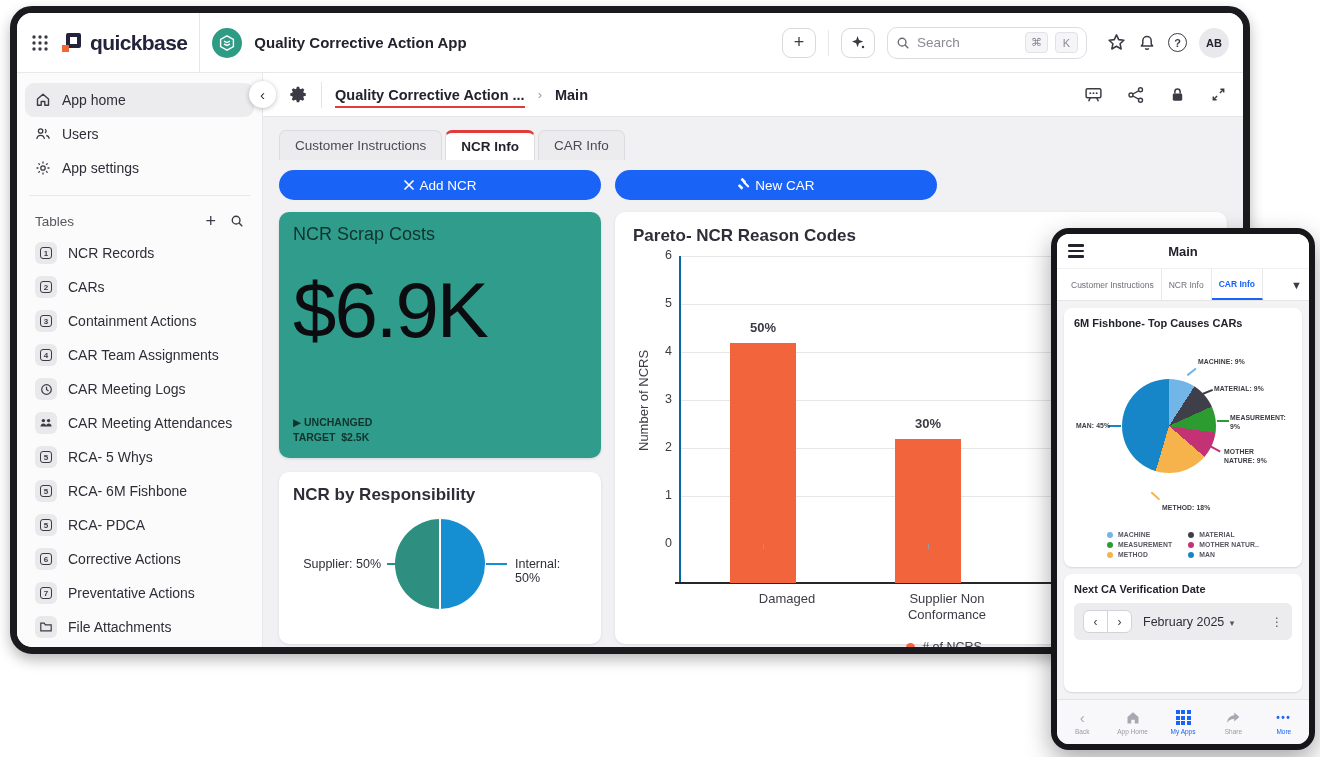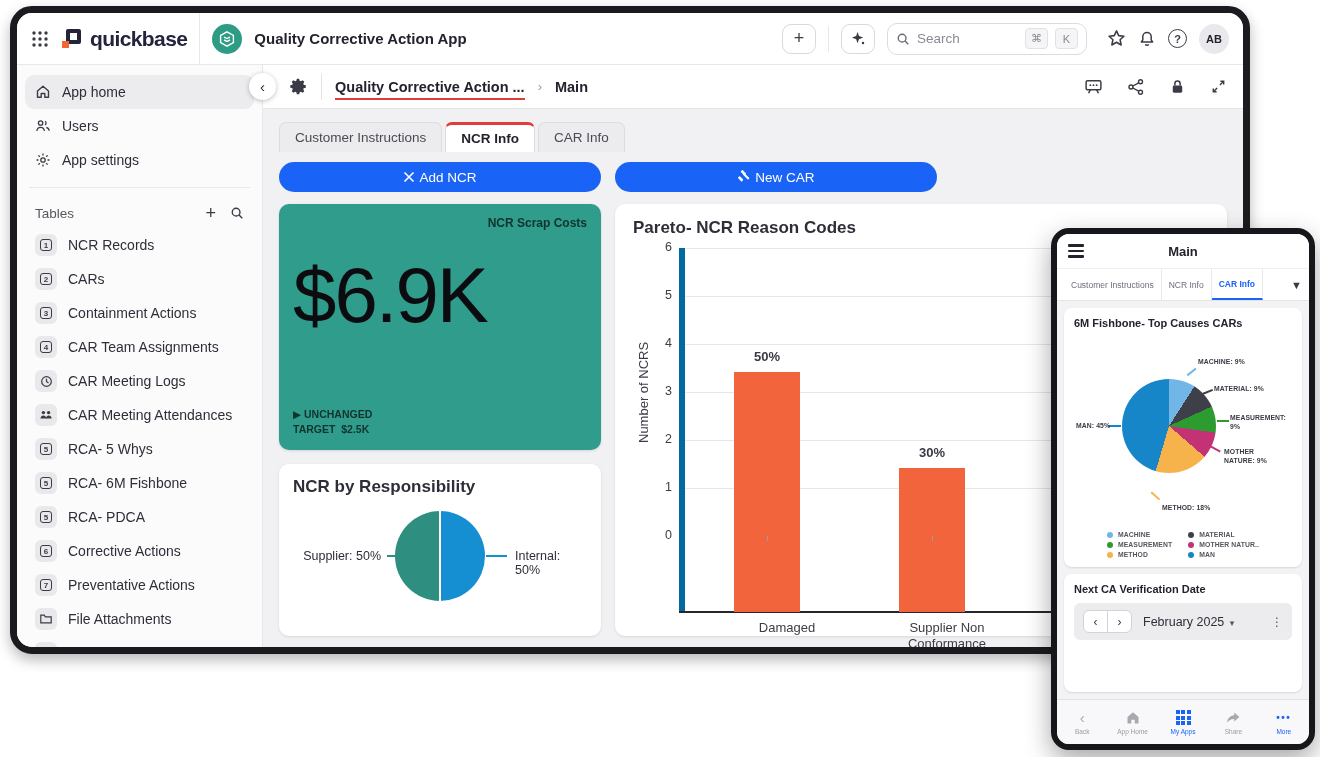--- a/index.html
+++ b/index.html
@@ -1,21 +1,21 @@
 <!DOCTYPE html>
 <html><head>
 <meta charset="utf-8">
 <style>
   html,body{margin:0;padding:0;background:#fff;}
   body{width:1320px;height:757px;position:relative;font-family:"Liberation Sans","DejaVu Sans",sans-serif;overflow:hidden;color:#23232e;}
   svg{display:block;}
   
   .window{position:absolute;left:10px;top:6px;width:1226px;height:634px;background:#fff;border:7px solid #1b1b1f;border-radius:22px;box-shadow:0 6px 14px rgba(0,0,0,.28);overflow:hidden;}
   
-  .topbar{height:52px;display:flex;align-items:center;border-bottom:1px solid #e8e8ea;padding:0 14px;gap:12px;box-sizing:border-box;background:#fff;}
+  .topbar{height:60px;display:flex;align-items:center;border-bottom:1px solid #e8e8ea;padding:0 14px;gap:12px;box-sizing:border-box;background:#fff;}
   .logo-wrap{display:flex;align-items:center;gap:9px;}
   .qb-glyph{position:relative;width:20px;height:20px;}
   .qb-glyph .sq1{position:absolute;right:0;top:0;width:14px;height:14px;border:4px solid #23233c;border-radius:2px;box-sizing:border-box;background:#fff;width:15px;height:15px;}
   .qb-glyph .sq2{position:absolute;left:1px;bottom:1px;width:7px;height:7px;background:#f26633;}
   .qb-text{font-size:21px;font-weight:700;color:#23233c;letter-spacing:-.6px;}
   .tb-divider{width:1px;align-self:stretch;background:#e8e8ea;}
   .app-icon{width:30px;height:30px;border-radius:50%;background:#2e9b84;display:flex;align-items:center;justify-content:center;}
   .app-title{font-size:15px;font-weight:700;color:#23232e;}
   .tb-spacer{flex:1;}
   .icon-btn{height:30px;min-width:34px;padding:0 6px;border:1px solid #d9d9de;border-radius:9px;background:#fff;display:flex;align-items:center;justify-content:center;color:#3b3b45;box-sizing:border-box;cursor:pointer;}
@@ -49,41 +49,41 @@
   .crumb-icons{margin-left:auto;display:flex;gap:24px;align-items:center;color:#3b3b45;}
   .content{flex:1;padding:13px 16px;box-sizing:border-box;overflow:hidden;}
   .tabs-row{display:flex;gap:3px;align-items:flex-end;}
   .tab{height:30px;padding:0 15px;display:flex;align-items:center;font-size:13.5px;color:#4a4a54;background:#ececee;border:1px solid #dcdce0;border-bottom:none;border-radius:7px 7px 0 0;box-sizing:border-box;cursor:pointer;}
   .tab.active{background:#fff;border-top:3px solid #e23b3b;font-weight:700;color:#23232e;}
   .btn-row{display:flex;gap:14px;margin-top:10px;}
   .action-btn{width:322px;height:30px;background:#1a63f7;border-radius:16px;color:#fff;display:flex;align-items:center;justify-content:center;gap:4px;font-size:13.5px;cursor:pointer;}
   .cards-row{display:flex;gap:14px;margin-top:12px;align-items:flex-start;}
   .left-col{width:322px;display:flex;flex-direction:column;gap:14px;flex-shrink:0;}
   .kpi-card{height:246px;background:#2f9c8c;border-radius:10px;padding:12px 14px;box-sizing:border-box;display:flex;flex-direction:column;box-shadow:0 1px 3px rgba(0,0,0,.12);}
-  .kpi-title{font-size:12px;font-weight:700;color:#12332d;text-align:right;}
+  .kpi-title{font-size:18px;font-weight:400;color:#12332d;}
   .kpi-value{font-size:78px;font-weight:500;color:#0c0c10;letter-spacing:-2px;line-height:1;margin-top:26px;}
   .kpi-foot{margin-top:auto;font-size:10.5px;font-weight:700;color:#12332d;line-height:1.5;}
   .card{background:#fff;border-radius:10px;box-shadow:0 1px 3px rgba(0,0,0,.1);}
   .resp-card{height:172px;padding:13px 14px;box-sizing:border-box;}
   .card-title{font-size:17px;font-weight:700;color:#2e2e38;}
   .resp-chart{position:relative;height:122px;margin-top:2px;}
   .resp-pie{position:absolute;left:50%;margin-left:-45px;top:12px;width:90px;height:90px;border-radius:50%;}
   .resp-pie::after{content:"";position:absolute;left:44px;top:0;width:2px;height:90px;background:#fff;}
   .resp-lab{position:absolute;font-size:12.5px;color:#2e2e38;top:50px;}
   .resp-lab.left{left:0;width:88px;text-align:right;}
   .resp-lab.right{left:222px;}
   .resp-line{position:absolute;top:56px;width:21px;height:2px;}
   .resp-line.left{left:94px;background:#2e8f80;}
   .resp-line.right{left:193px;background:#168fd2;}
   .pareto-card{flex:1;height:432px;padding:14px 18px;box-sizing:border-box;min-width:0;}
   .chart-wrap{display:flex;margin-top:10px;}
   .ylab{writing-mode:vertical-rl;transform:rotate(180deg);height:288px;display:flex;align-items:center;justify-content:center;font-size:13px;color:#3c3c46;width:20px;}
   .yticks{width:26px;position:relative;height:288px;flex-shrink:0;}
   .ytick{position:absolute;right:7px;font-size:12.5px;color:#3c3c46;}
-  .plot{flex:1;position:relative;height:364px;border-left:6px solid #0369a1;min-width:0;}
+  .plot{flex:1;position:relative;height:327px;border-left:2px solid #0369a1;min-width:0;}
   .gridline{position:absolute;left:0;right:0;height:1px;background:#e7e7eb;}
   .x-axis{position:absolute;left:-6px;right:0;bottom:-1px;height:2px;background:#26262c;}
   .bar{position:absolute;bottom:0;width:66px;background:#f2653c;}
   .bar-pct{position:absolute;width:80px;text-align:center;font-size:13px;font-weight:700;color:#3a3a44;}
   .axis-tick{position:absolute;width:1px;height:5px;background:#9a9aa2;top:288px;}
   .xlabels{position:relative;height:36px;margin-top:8px;}
   .xlab{position:absolute;width:150px;text-align:center;font-size:13px;color:#3c3c46;line-height:1.25;}
   .xaxis-title{text-align:center;font-size:14px;font-weight:700;color:#3a3a44;margin-top:10px;}
   .legend-row{display:flex;align-items:center;justify-content:center;gap:7px;margin-top:13px;}
   .legend-dot{width:9px;height:9px;border-radius:50%;}

